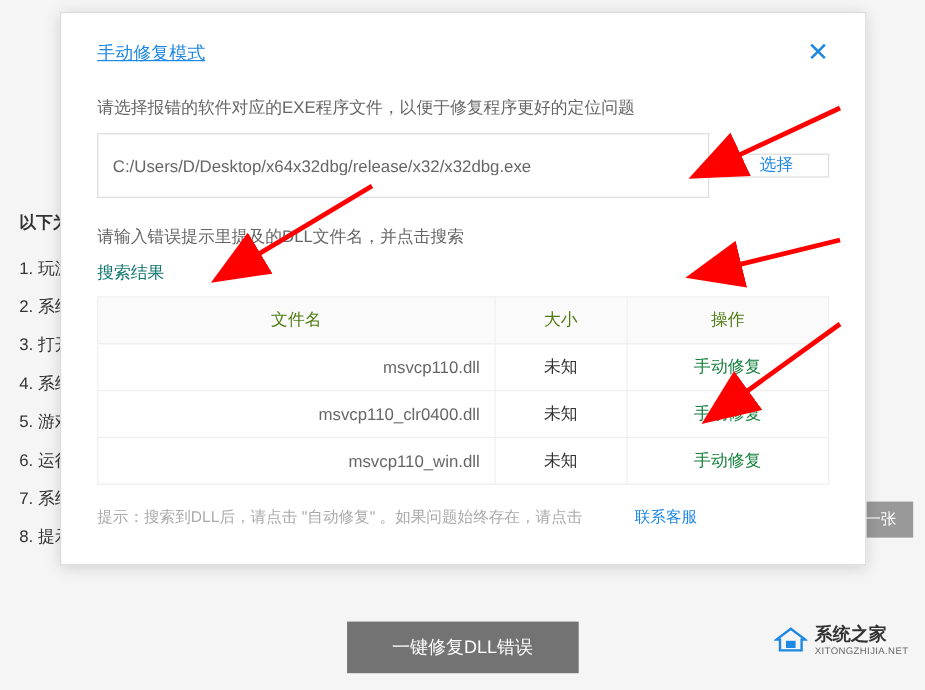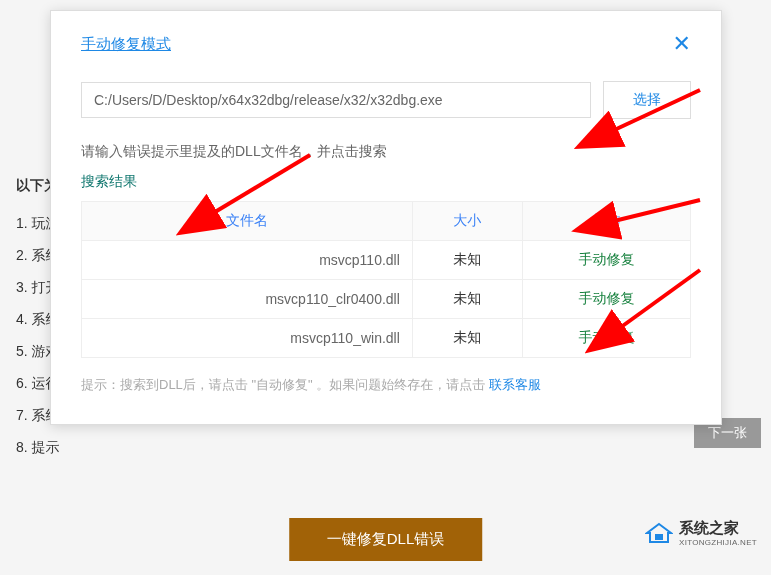--- a/index.html
+++ b/index.html
@@ -75,29 +75,29 @@
       margin-bottom: 12px;
     }
     .input-row {
       display: flex;
       gap: 12px;
       margin-bottom: 24px;
       align-items: center;
     }
     .text-input {
       flex: 1;
-      height: 36px;
+      height: 54px;
       border: 1px solid #ddd;
       padding: 4px 12px;
       font-size: 14px;
       color: #666;
     }
     .action-btn {
       width: 88px;
-      height: 38px;
+      height: 20px;
       border: 1px solid #ddd;
       background: #fff;
       color: #1e88e5;
       font-size: 14px;
       cursor: pointer;
     }
     .results-title {
       color: #0f766e;
       font-size: 14px;
       margin-bottom: 10px;
@@ -111,48 +111,49 @@
     .results-table td {
       border: 1px solid #eee;
       padding: 10px 12px;
       text-align: right;
       font-size: 14px;
       font-weight: normal;
     }
     .results-table th {
       background: #fafafa;
       text-align: center;
-      color: #3b82f6;
+      color: #4d7c0f;
     }
     .results-table td.center {
       text-align: center;
     }
     .results-table td.filename {
       color: #666;
     }
     .repair-link {
       color: #15803d;
       cursor: pointer;
       text-align: center;
     }
     .hint {
       color: #aaa;
       font-size: 13px;
       margin-top: 8px;
     }
     .hint .link {
       color: #1e88e5;
       cursor: pointer;
+      margin-left: 40px;
     }
     .bottom-button {
       position: absolute;
       left: 50%;
       transform: translateX(-50%);
       bottom: 14px;
-      background: #a16207;
+      background: #737373;
       color: #fff;
       border: none;
       padding: 12px 38px;
       font-size: 15px;
       cursor: pointer;
     }
     .brand {
       position: absolute;
       right: 14px;
       bottom: 28px;
@@ -195,20 +196,21 @@
 </div>
 
 <div class="next-btn">下一张</div>
 
 <div class="modal">
   <div class="modal-header">
     <div class="modal-title">手动修复模式</div>
     <div class="close-icon">✕</div>
   </div>
 
+  <div class="instruction">请选择报错的软件对应的EXE程序文件，以便于修复程序更好的定位问题</div>
   <div class="input-row">
     <input class="text-input" value="C:/Users/D/Desktop/x64x32dbg/release/x32/x32dbg.exe" style="">
     <button class="action-btn">选择</button>
   </div>
 
   <div class="instruction">请输入错误提示里提及的DLL文件名，并点击搜索</div>
 
   <div class="results-title">搜索结果</div>
 
   <table class="results-table">

